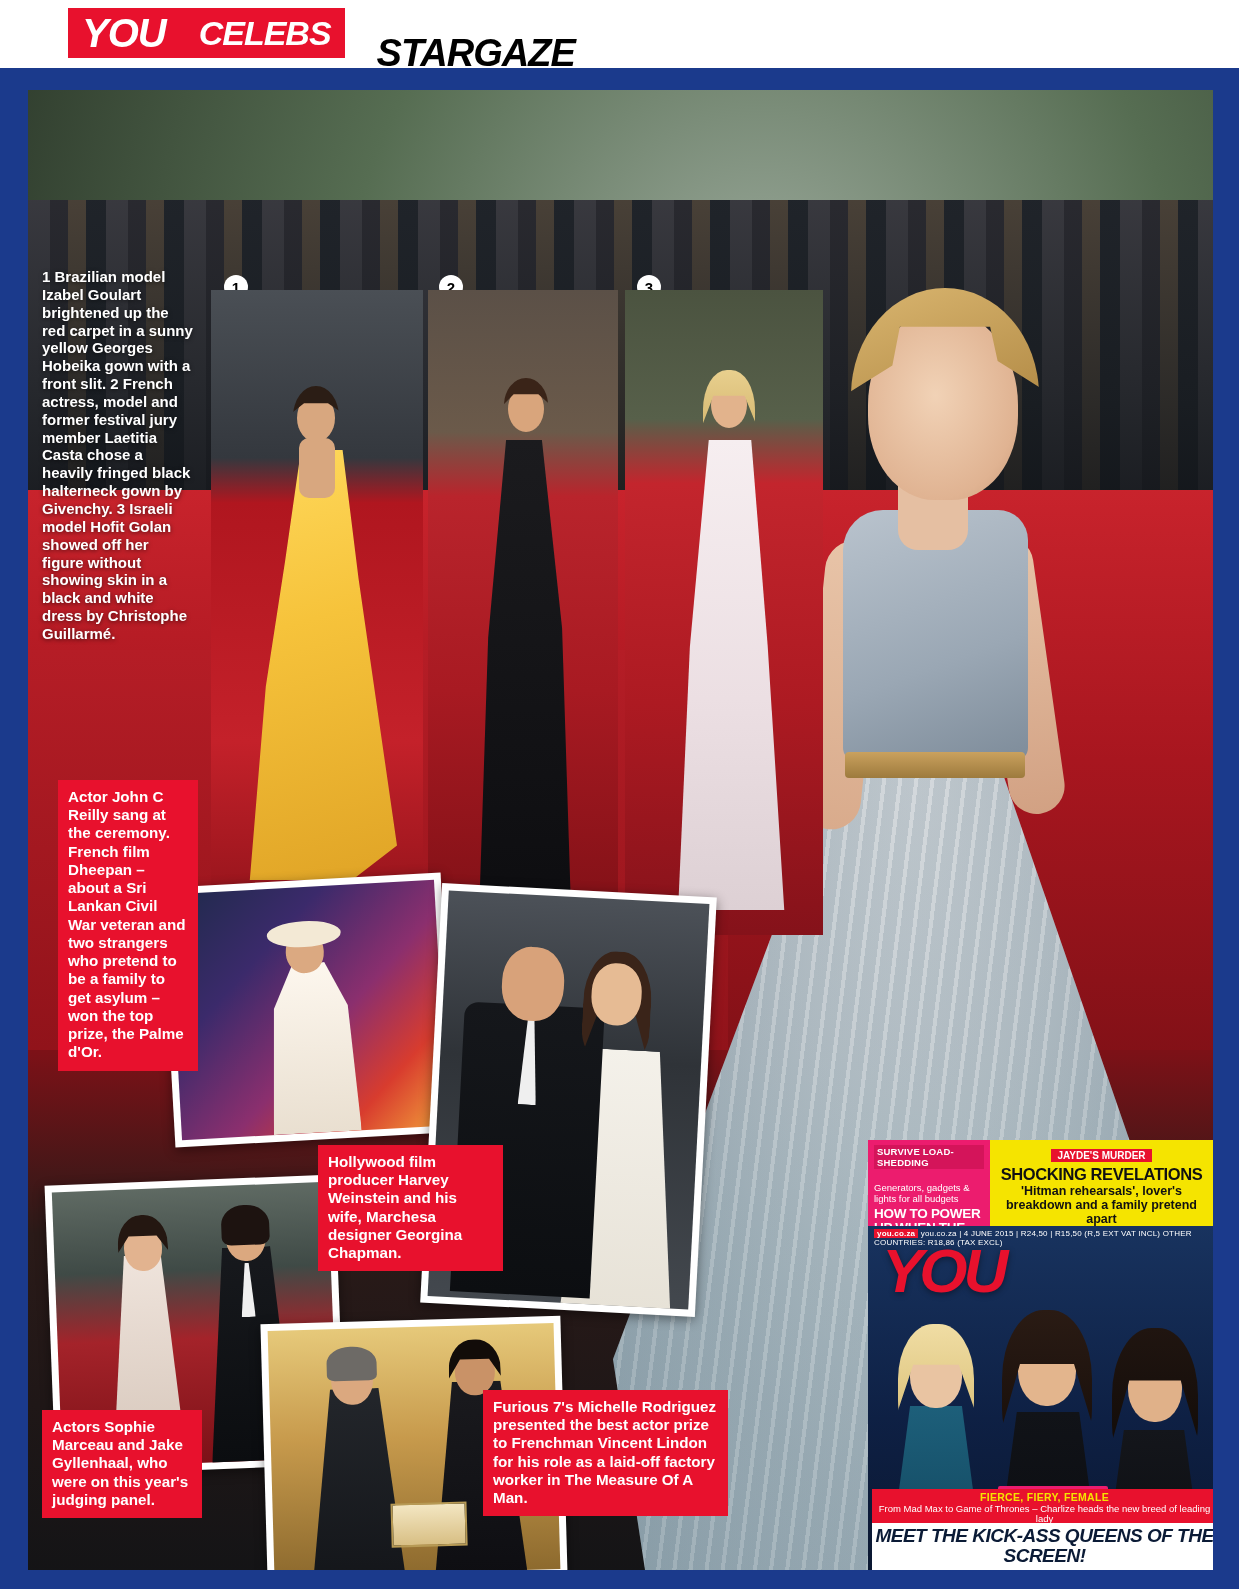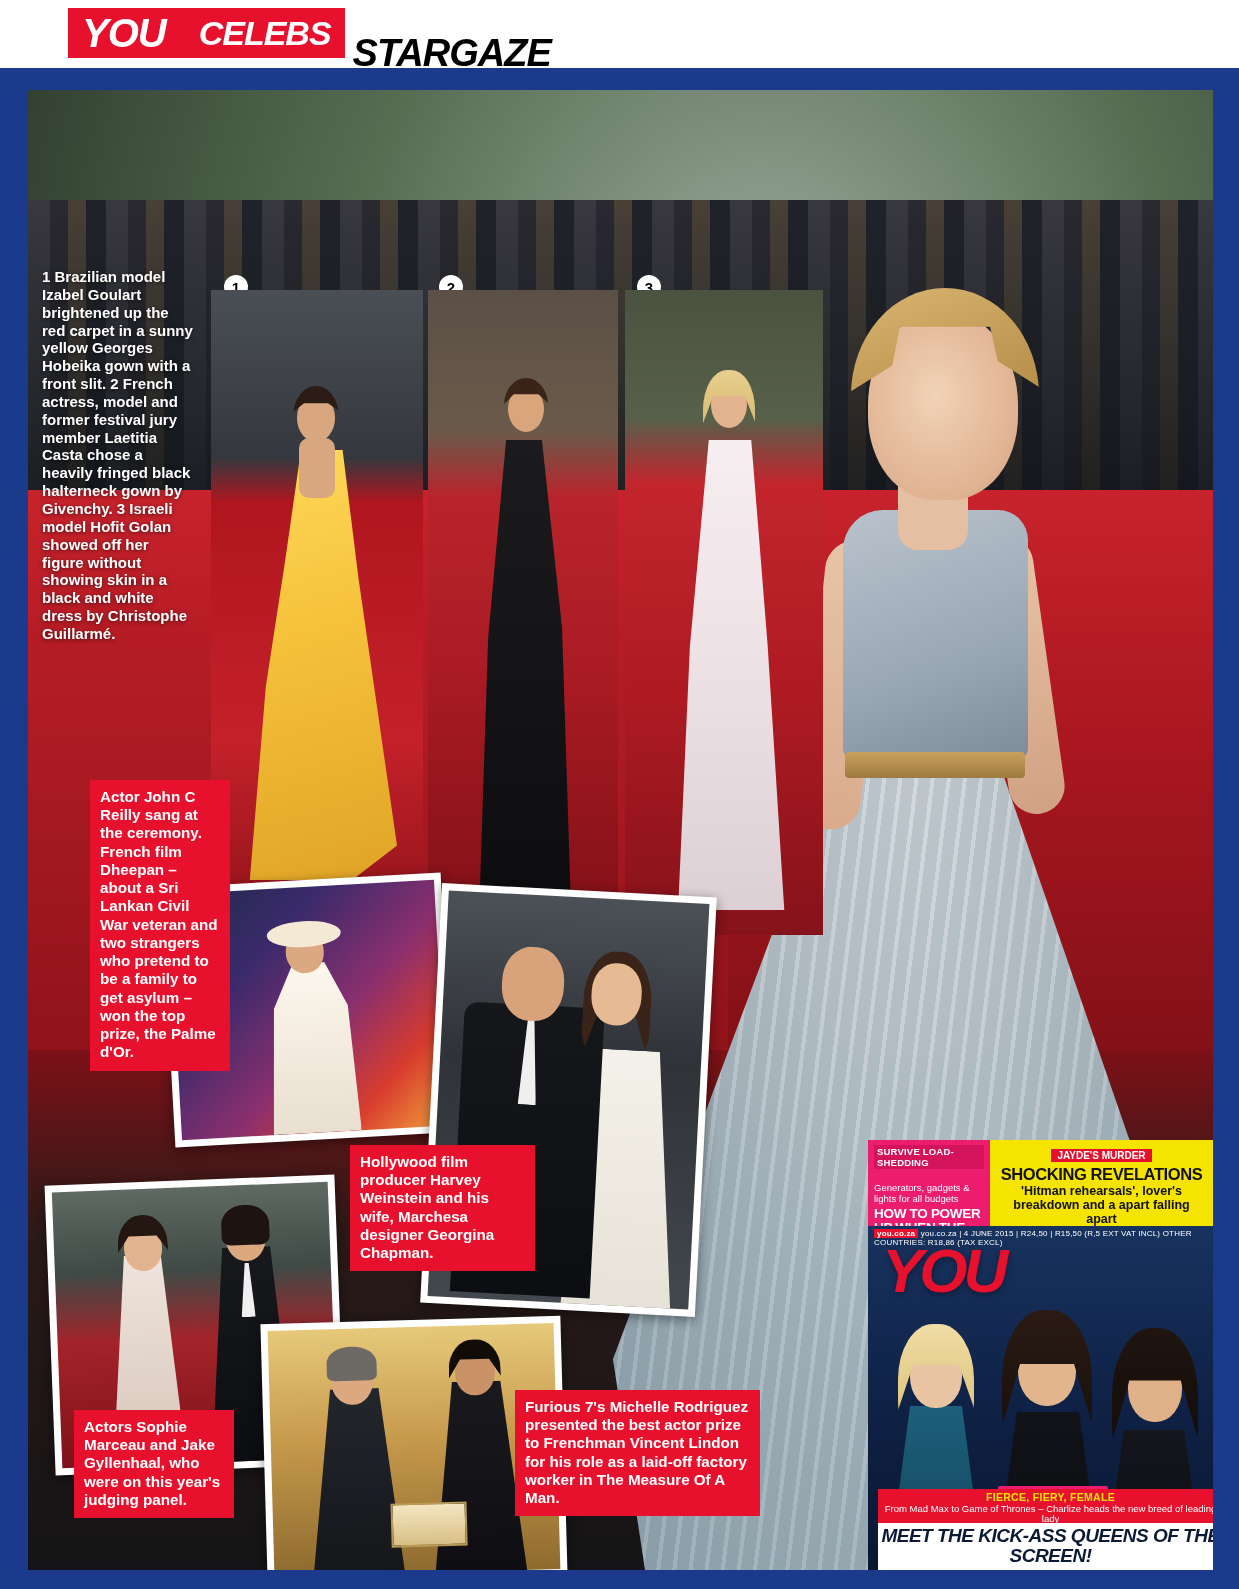--- a/index.html
+++ b/index.html
@@ -55,21 +55,21 @@
     line-height: 1;
   }
   .mh-stargaze {
     color: #000000;
     font-size: 38px;
     font-weight: bold;
     font-style: italic;
     letter-spacing: -1px;
     display: flex;
     align-items: center;
-    padding-left: 8px;
+    padding-left: 32px;
     margin-top: 40px;
   }
 
   
   #page {
     position: absolute;
     left: 0; top: 68px;
     width: 1239px;
     height: 1521px;
     background: #1b3a8c;
@@ -333,21 +333,20 @@
   
   .cap {
     position: absolute;
     background: #e8112d;
     color: #ffffff;
     font-size: 15.2px;
     line-height: 1.2;
     font-weight: 600;
     padding: 8px 10px 9px 10px;
     box-sizing: border-box;
-    margin-left: 32px;
   }
   #cap-palmedor { left: 30px; top: 690px; width: 140px; }
   #cap-weinstein { left: 290px; top: 1055px; width: 185px; }
   #cap-marceau { left: 14px; top: 1320px; width: 160px; }
   #cap-rodriguez { left: 455px; top: 1300px; width: 245px; }
 
   
   .polaroid {
     position: absolute;
     background: #ffffff;
@@ -540,21 +539,21 @@
     color: #ffffff; font-size: 12.5px; font-weight: bold; text-align: center;
     text-shadow: 0 1px 3px rgba(0,0,0,.7);
   }
   #cover-living {
     position: absolute; left: 80px; top: 300px; width: 258px;
     color: #f5e400; font-size: 21px; font-weight: bold; font-style: italic;
     line-height: 1.02; text-align: center; letter-spacing: -.5px;
     text-shadow: 0 2px 4px rgba(0,0,0,.6);
   }
   #cover-bottom {
-    position: absolute; left: 10px; bottom: 0; width: 274px; height: 86px;
+    position: absolute; left: 4px; bottom: 0; width: 274px; height: 86px;
     background: #ffffff;
   }
   #cb-pinkbar {
     position: absolute; left: 0; top: 0; width: 345px; height: 34px;
     background: #e8112d; color: #ffffff;
     text-align: center; box-sizing: border-box; padding: 2px 4px;
   }
   #cb-pinkbar .hd { font-size: 10.5px; font-weight: bold; color: #f5e400; letter-spacing: .3px; }
   #cb-pinkbar .sub { font-size: 9.5px; line-height: 1.1; margin-top: 1px; color:#ffffff; }
   #cb-white {
@@ -681,21 +680,21 @@
     <div id="cover">
       <div id="cover-top-strip">
         <div id="strip-pink">
           <div class="hd">SURVIVE LOAD-SHEDDING</div>
           <div class="sub">Generators, gadgets &amp; lights for all budgets</div>
           <div class="big">HOW TO POWER UP WHEN THE POWER'S DOWN!</div>
         </div>
         <div id="strip-yellow">
           <div class="hd">JAYDE'S MURDER</div>
           <div class="big">SHOCKING REVELATIONS</div>
-          <div class="sub">'Hitman rehearsals', lover's breakdown and a apart falling apart</div>
+          <div class="sub">'Hitman rehearsals', lover's breakdown and a family pretend apart</div>
         </div>
       </div>
 
       <div id="cover-body">
         <div id="cover-line">
           <span class="url">you.co.za</span>
           <span>you.co.za | 4 JUNE 2015 | R24,50 | R15,50 (R,5 EXT VAT INCL) OTHER COUNTRIES: R18,86 (TAX EXCL)</span>
         </div>
         <div id="cover-logo">YOU</div>
 

